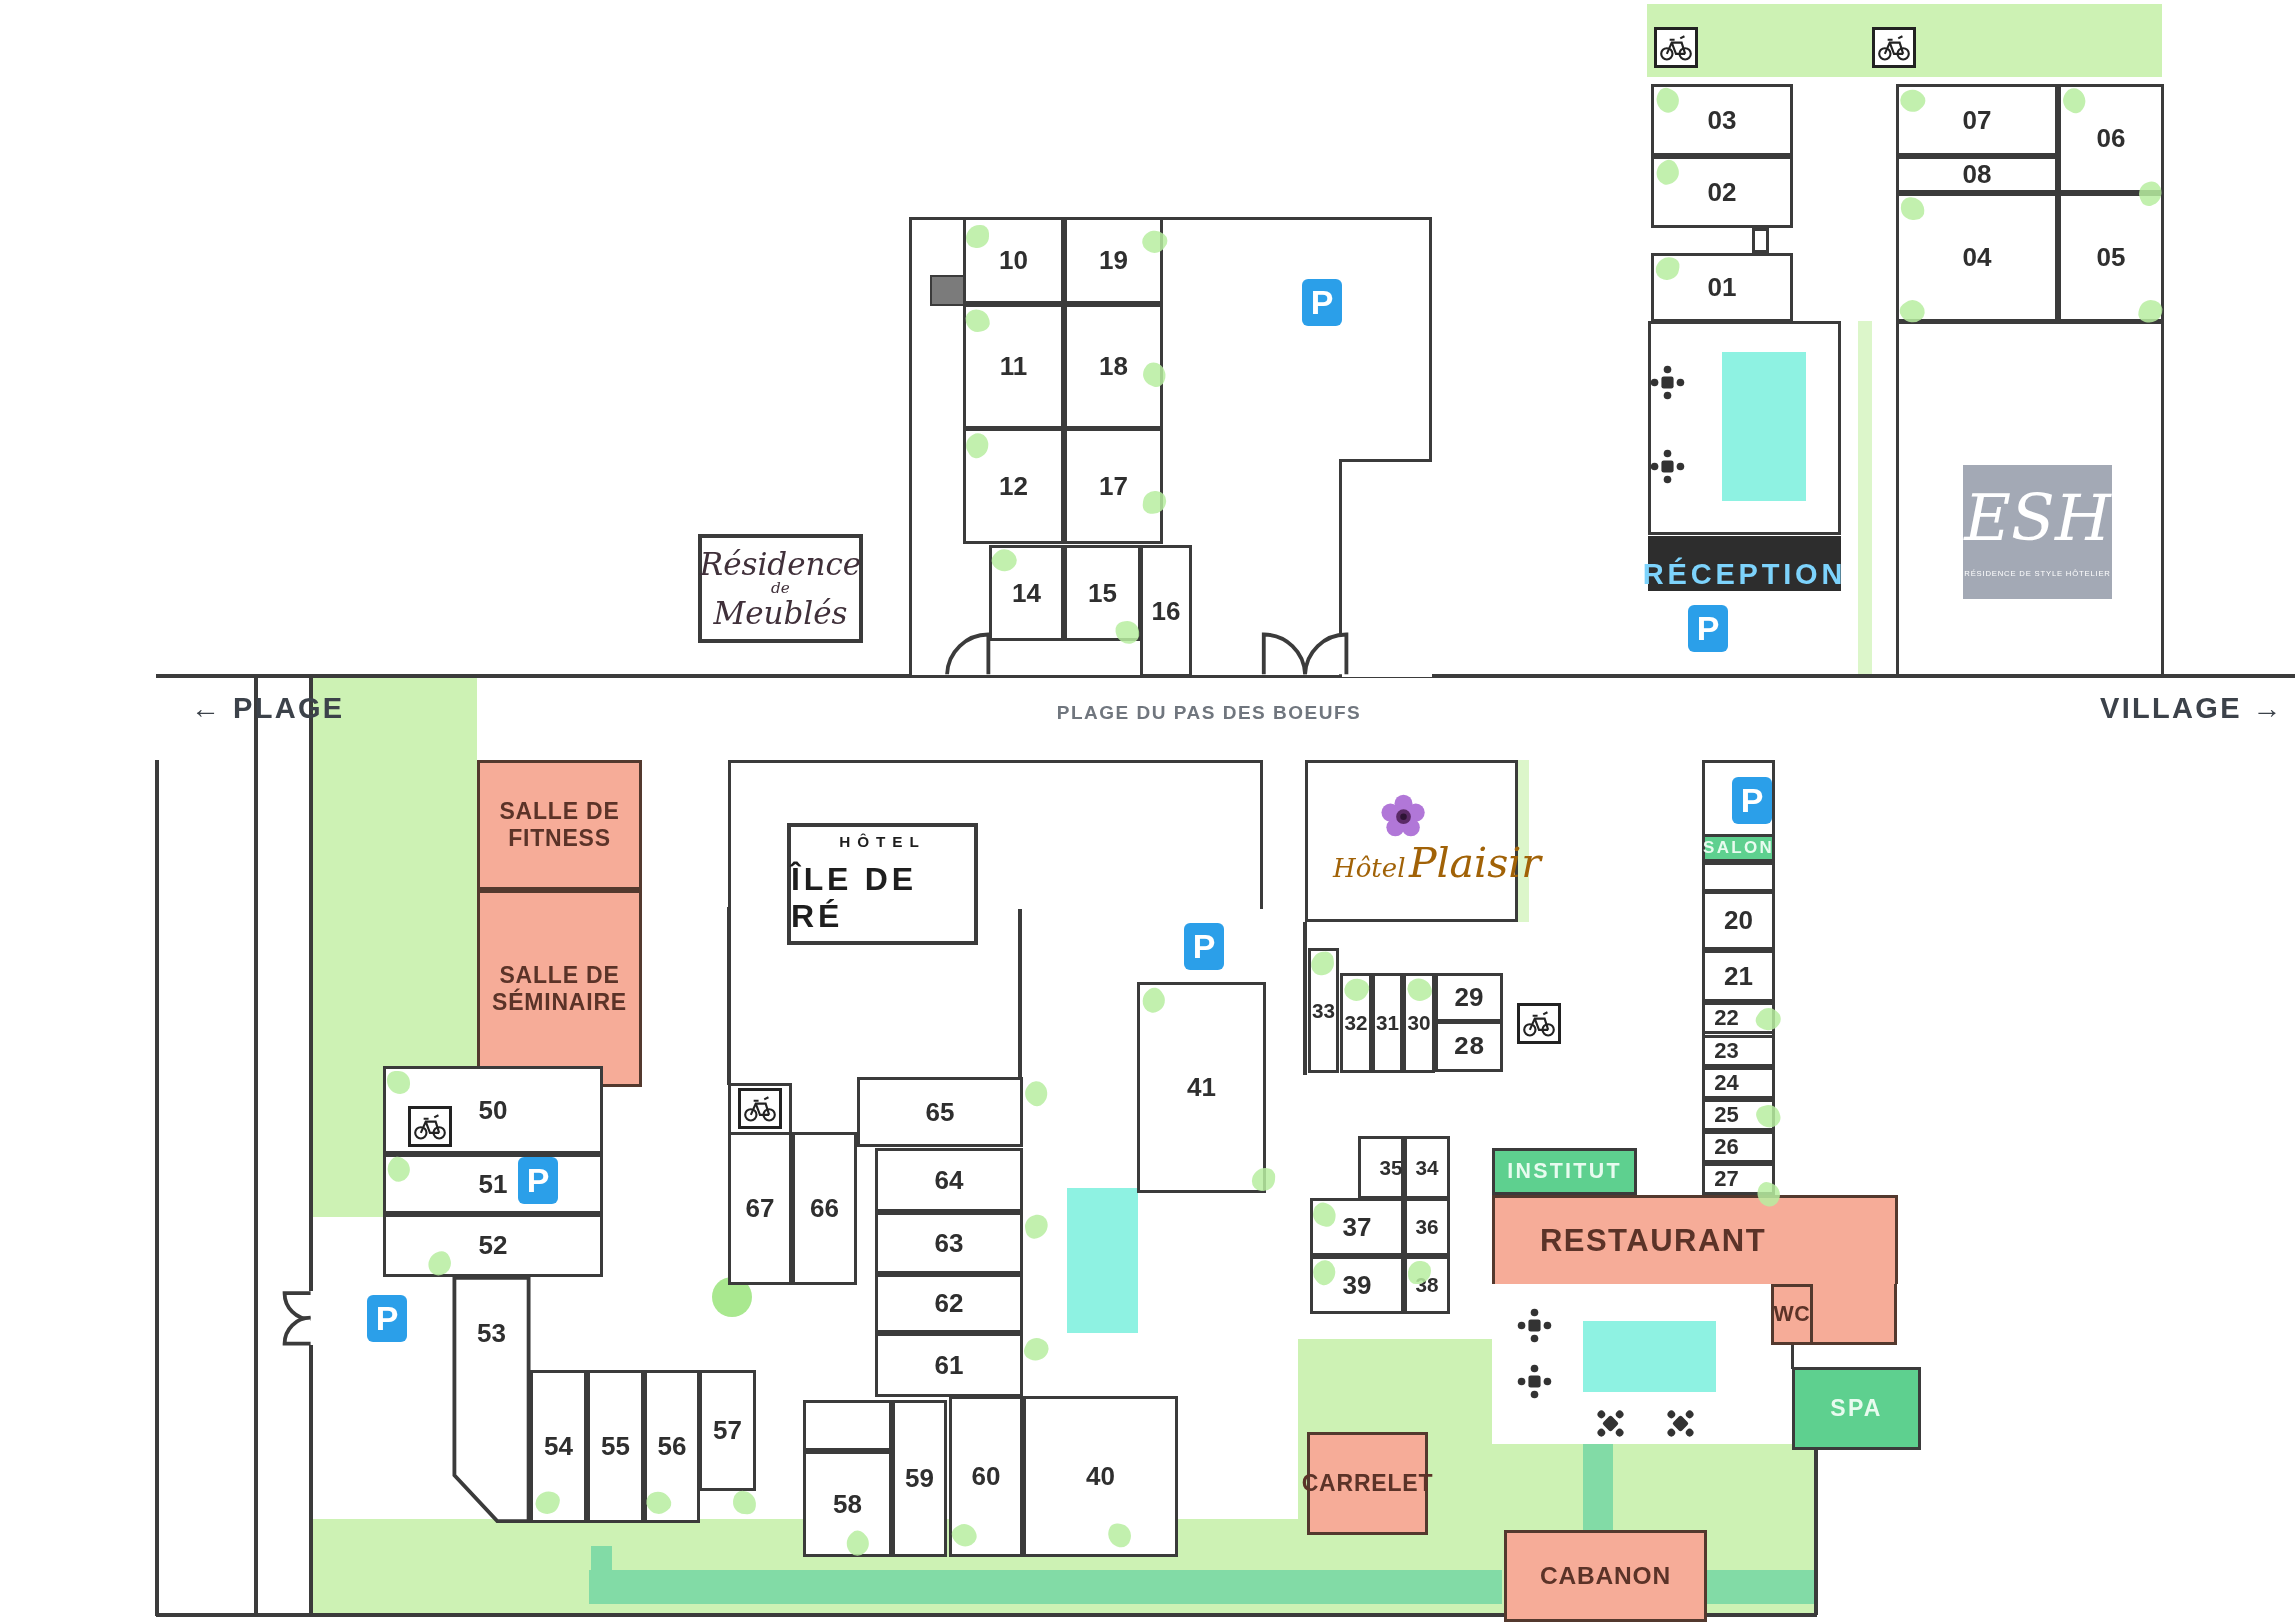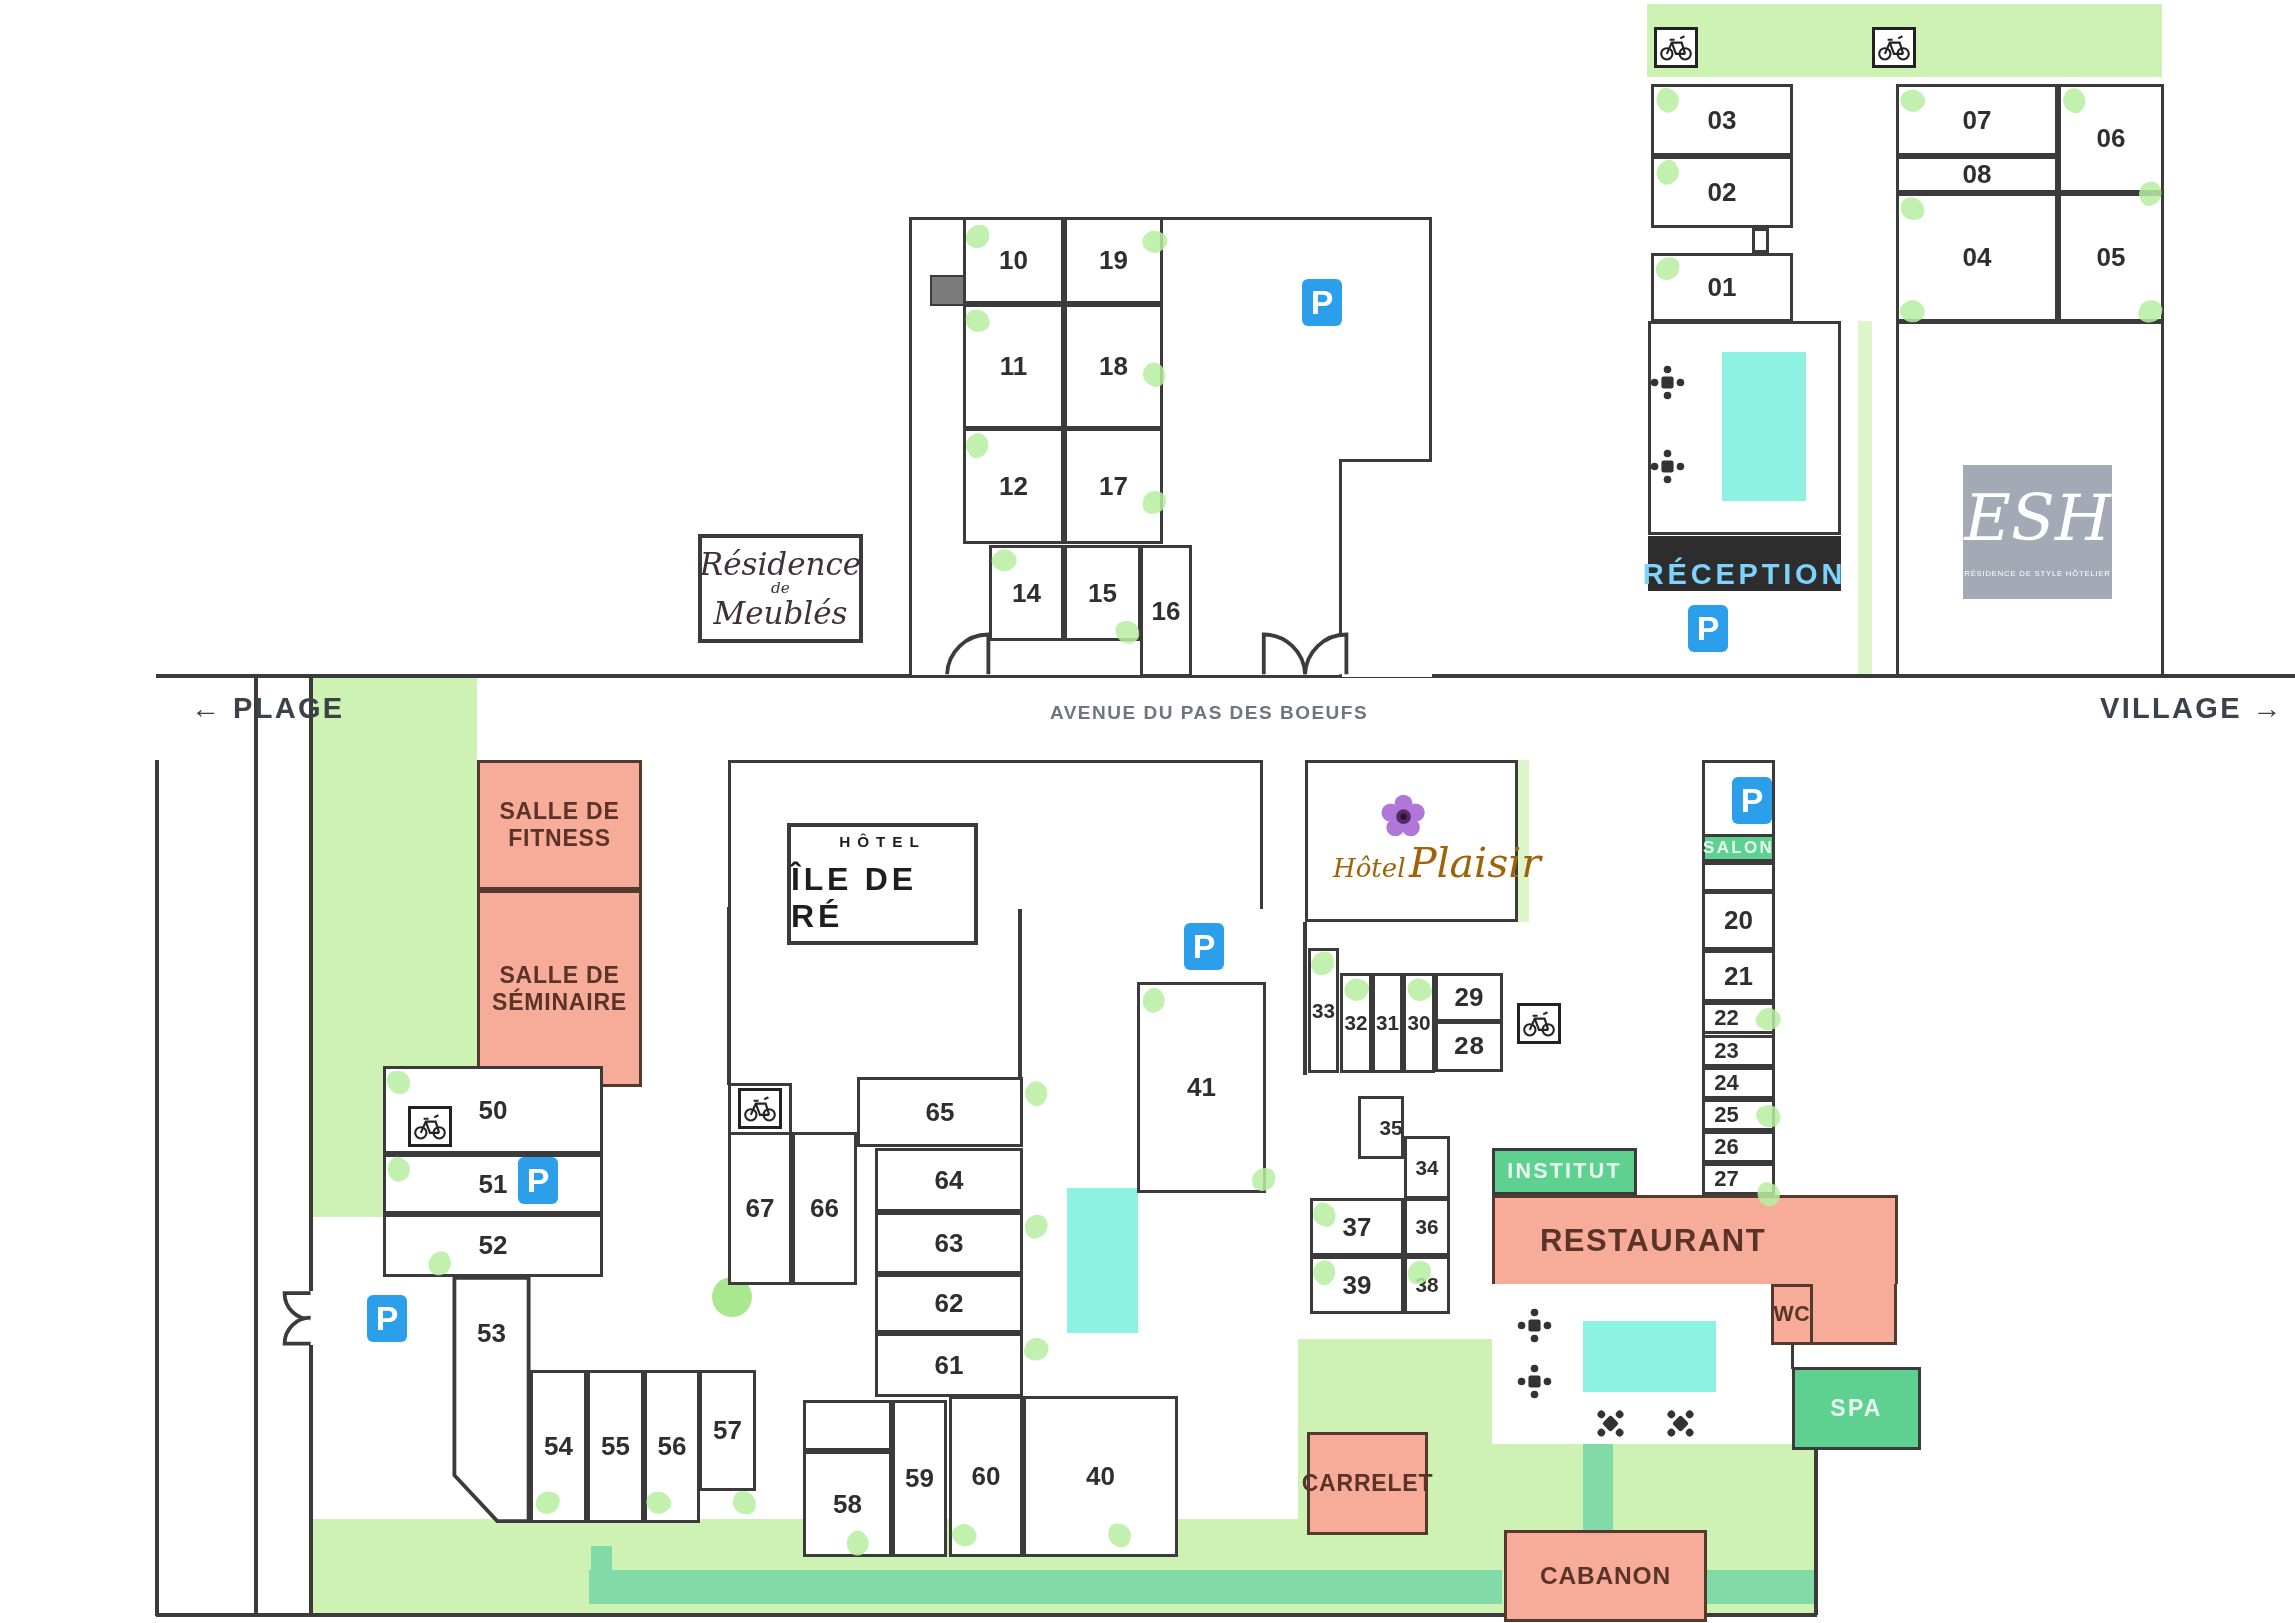--- a/index.html
+++ b/index.html
@@ -169,21 +169,21 @@
   <div class="esh-logo" style="left:1963px;top:465px;width:149px;height:134px">
     <span class="script" style="font-size:64px;line-height:1">ESH</span>
     <span style="font-size:7.7px;letter-spacing:0.8px;margin-top:19px">RÉSIDENCE DE STYLE HÔTELIER</span>
   </div>
 
   <div class="roadlab" style="left:191px;top:692px">
     <span>←</span>
     <span>PLAGE</span>
   </div>
   <div class="avenue" style="left:1033px;top:702px;width:352px">
-    <span>AVENUE DU PAS DES BOEUFS</span>
+    <span>PLAGE DU PAS DES BOEUFS</span>
   </div>
   <div class="roadlab" style="left:2100px;top:692px">
     <span>VILLAGE</span>
     <span>→</span>
   </div>
 
   <div id="gen"></div>
 <div class="room" style="left: 1651px; top: 84px; width: 142px; height: 72px;">03</div>
     <div class="room" style="left: 1651px; top: 156px; width: 142px; height: 72px;">02</div>
     <div class="room" style="left: 1752px; top: 228px; width: 17px; height: 24.5px;"></div>
@@ -223,21 +223,21 @@
     <div class="room" style="left: 892px; top: 1400px; width: 55px; height: 157px;">59</div>
     <div class="room" style="left: 949px; top: 1396px; width: 74px; height: 161px;">60</div>
     <div class="room" style="left: 1023px; top: 1396px; width: 155px; height: 161px;">40</div>
     <div class="room" style="left: 1137px; top: 982px; width: 129px; height: 211px;">41</div>
     <div class="room sm" style="left: 1308px; top: 948px; width: 31px; height: 125px;">33</div>
     <div class="room sm" style="left: 1340px; top: 973px; width: 32px; height: 100px;">32</div>
     <div class="room sm" style="left: 1372px; top: 973px; width: 31px; height: 100px;">31</div>
     <div class="room sm" style="left: 1403px; top: 973px; width: 32px; height: 100px;">30</div>
     <div class="room" style="left: 1435px; top: 973px; width: 68px; height: 49px;">29</div>
     <div class="room" style="left: 1435px; top: 1021px; width: 68px; height: 51px; font-family: Liberation Mono, monospace;">28</div>
-    <div class="room sm" style="left: 1358px; top: 1096px; width: 46px; height: 63px; padding-left: 20px;">35</div>
+    <div class="room sm" style="left: 1358px; top: 1136px; width: 46px; height: 63px; padding-left: 20px;">35</div>
     <div class="room sm" style="left: 1404px; top: 1136px; width: 46px; height: 63px;">34</div>
     <div class="room" style="left: 1310px; top: 1198px; width: 94px; height: 58px;">37</div>
     <div class="room sm" style="left: 1404px; top: 1198px; width: 46px; height: 58px;">36</div>
     <div class="room" style="left: 1310px; top: 1256px; width: 94px; height: 58px;">39</div>
     <div class="room sm" style="left: 1404px; top: 1256px; width: 46px; height: 58px;">38</div>
     <div class="room" style="left: 1702px; top: 862px; width: 73px; height: 30px;"></div>
     <div class="room" style="left: 1702px; top: 891px; width: 73px; height: 59px;">20</div>
     <div class="room" style="left: 1702px; top: 950px; width: 73px; height: 52px;">21</div>
     <div class="room left" style="left: 1702px; top: 1002px; width: 73px; height: 32px;">22</div>
     <div class="room left" style="left: 1702px; top: 1035px; width: 73px; height: 32px;">23</div>

